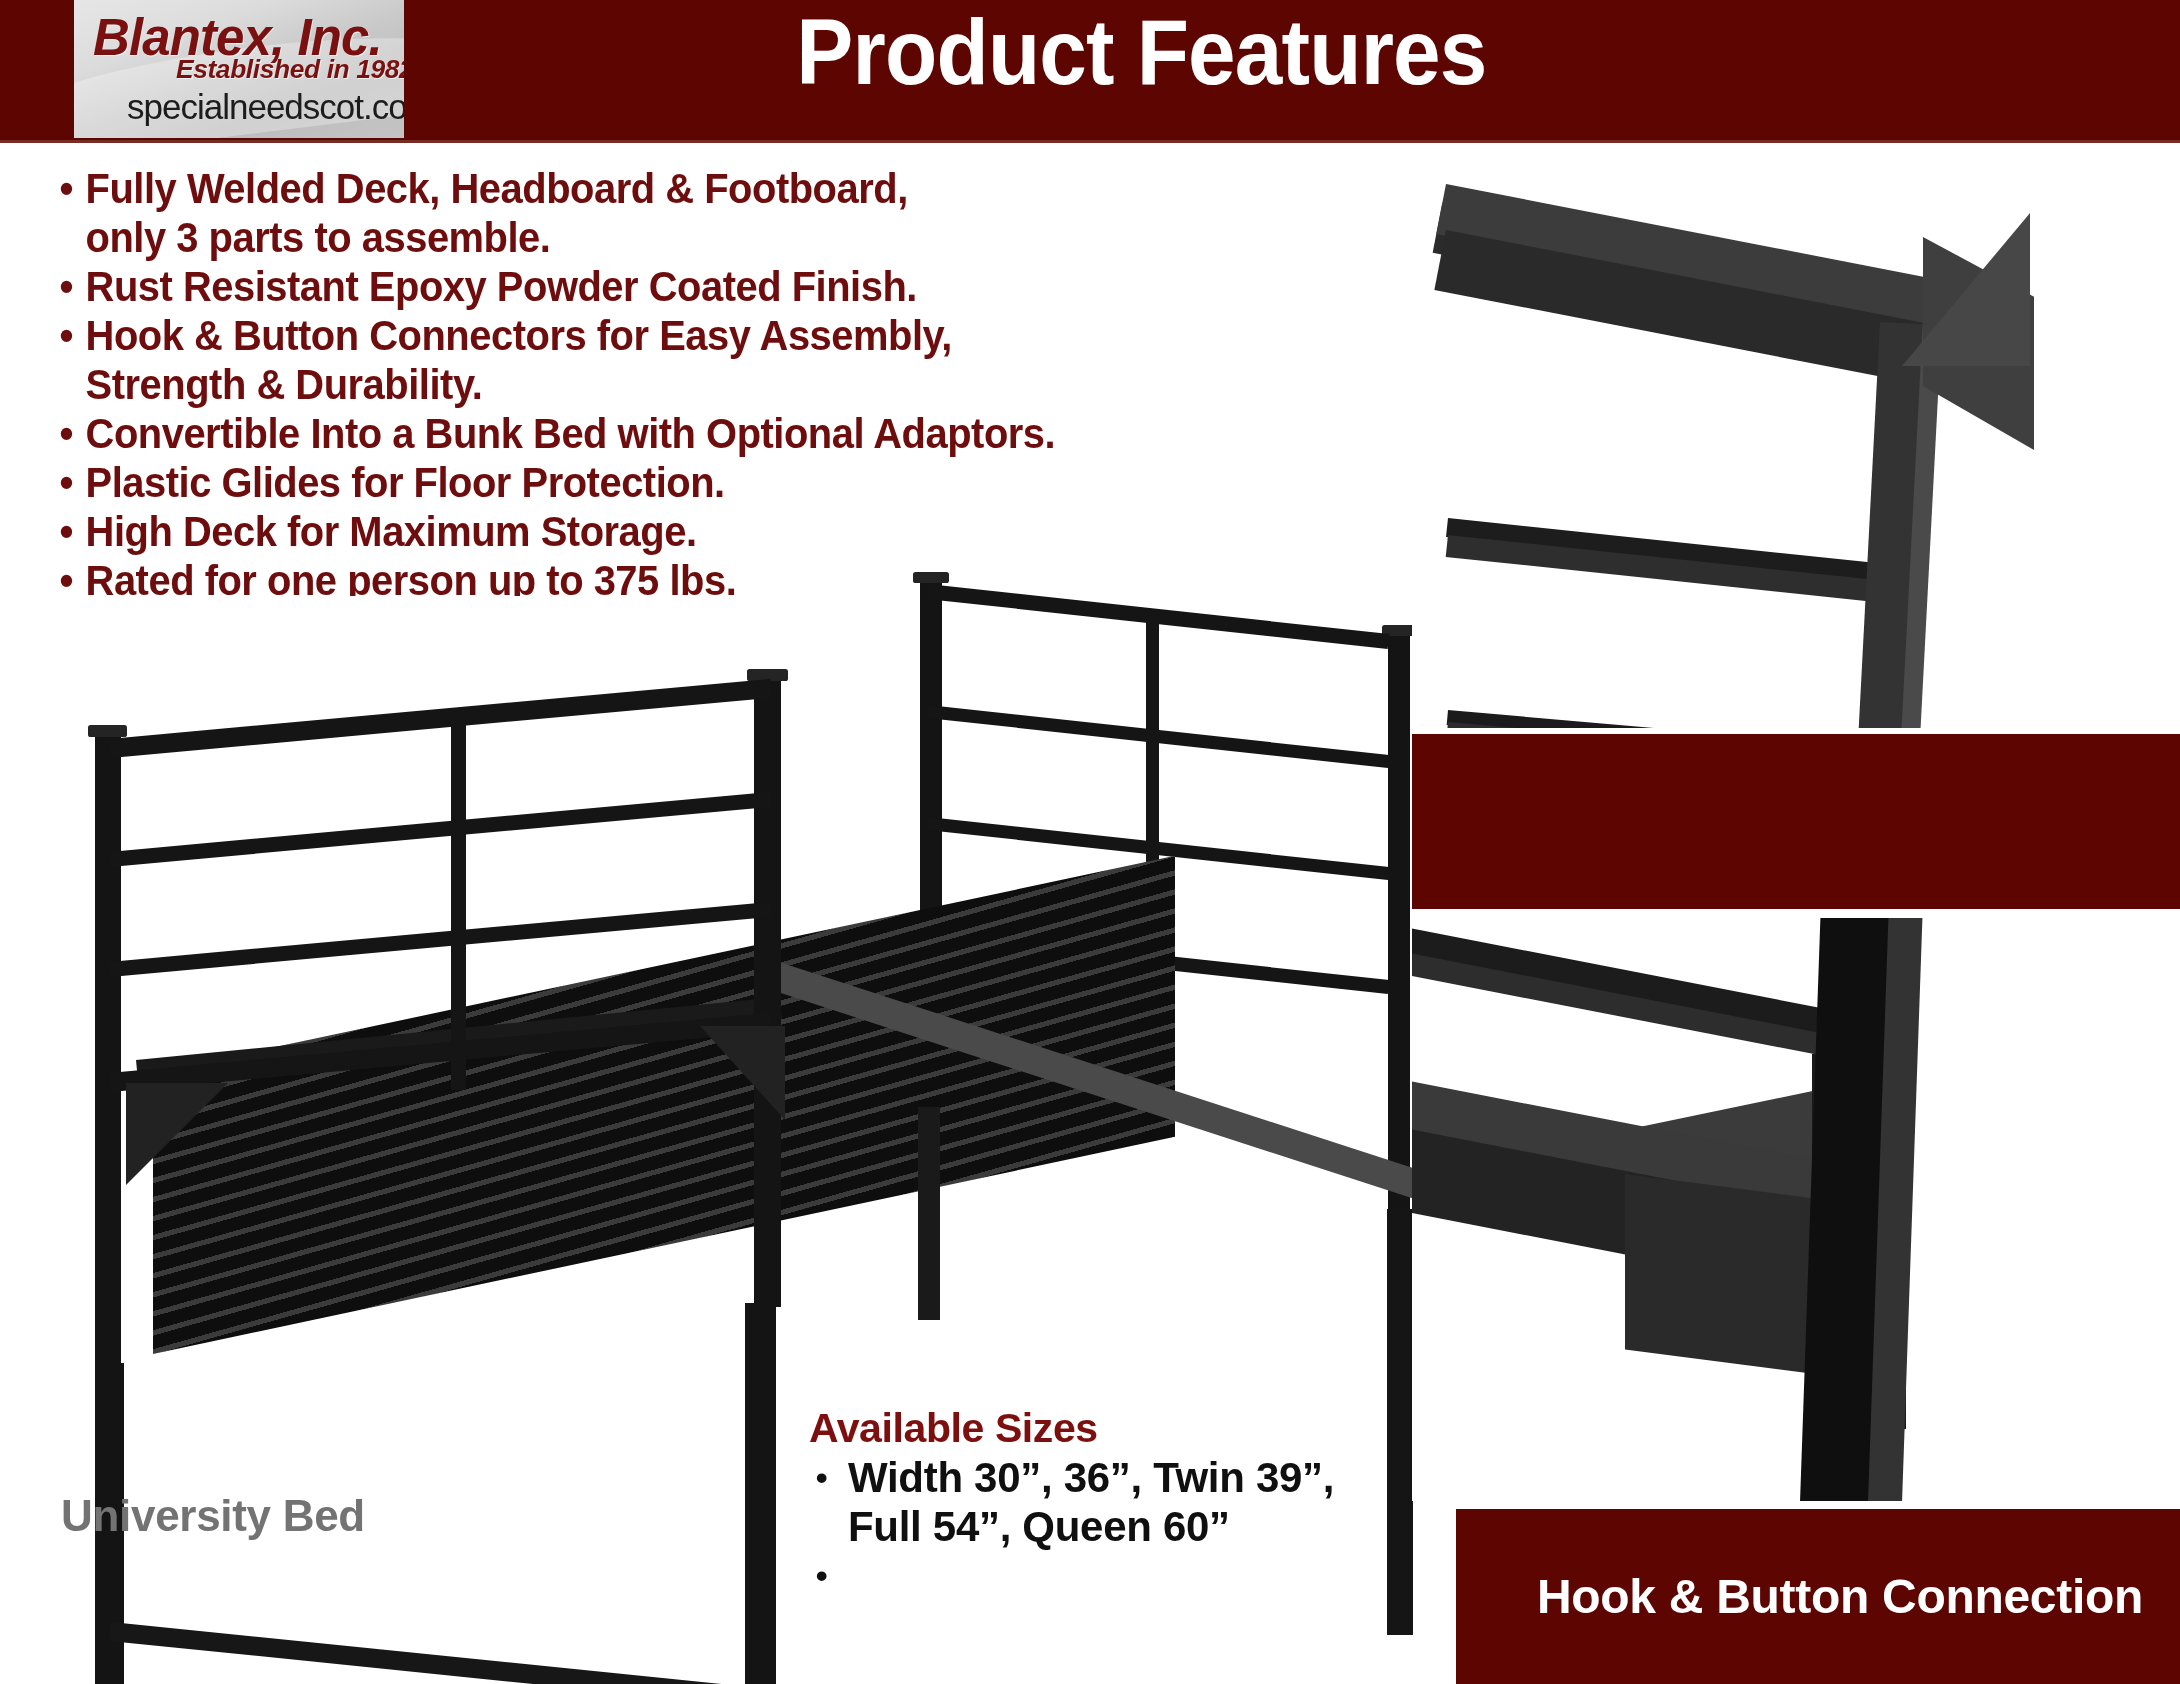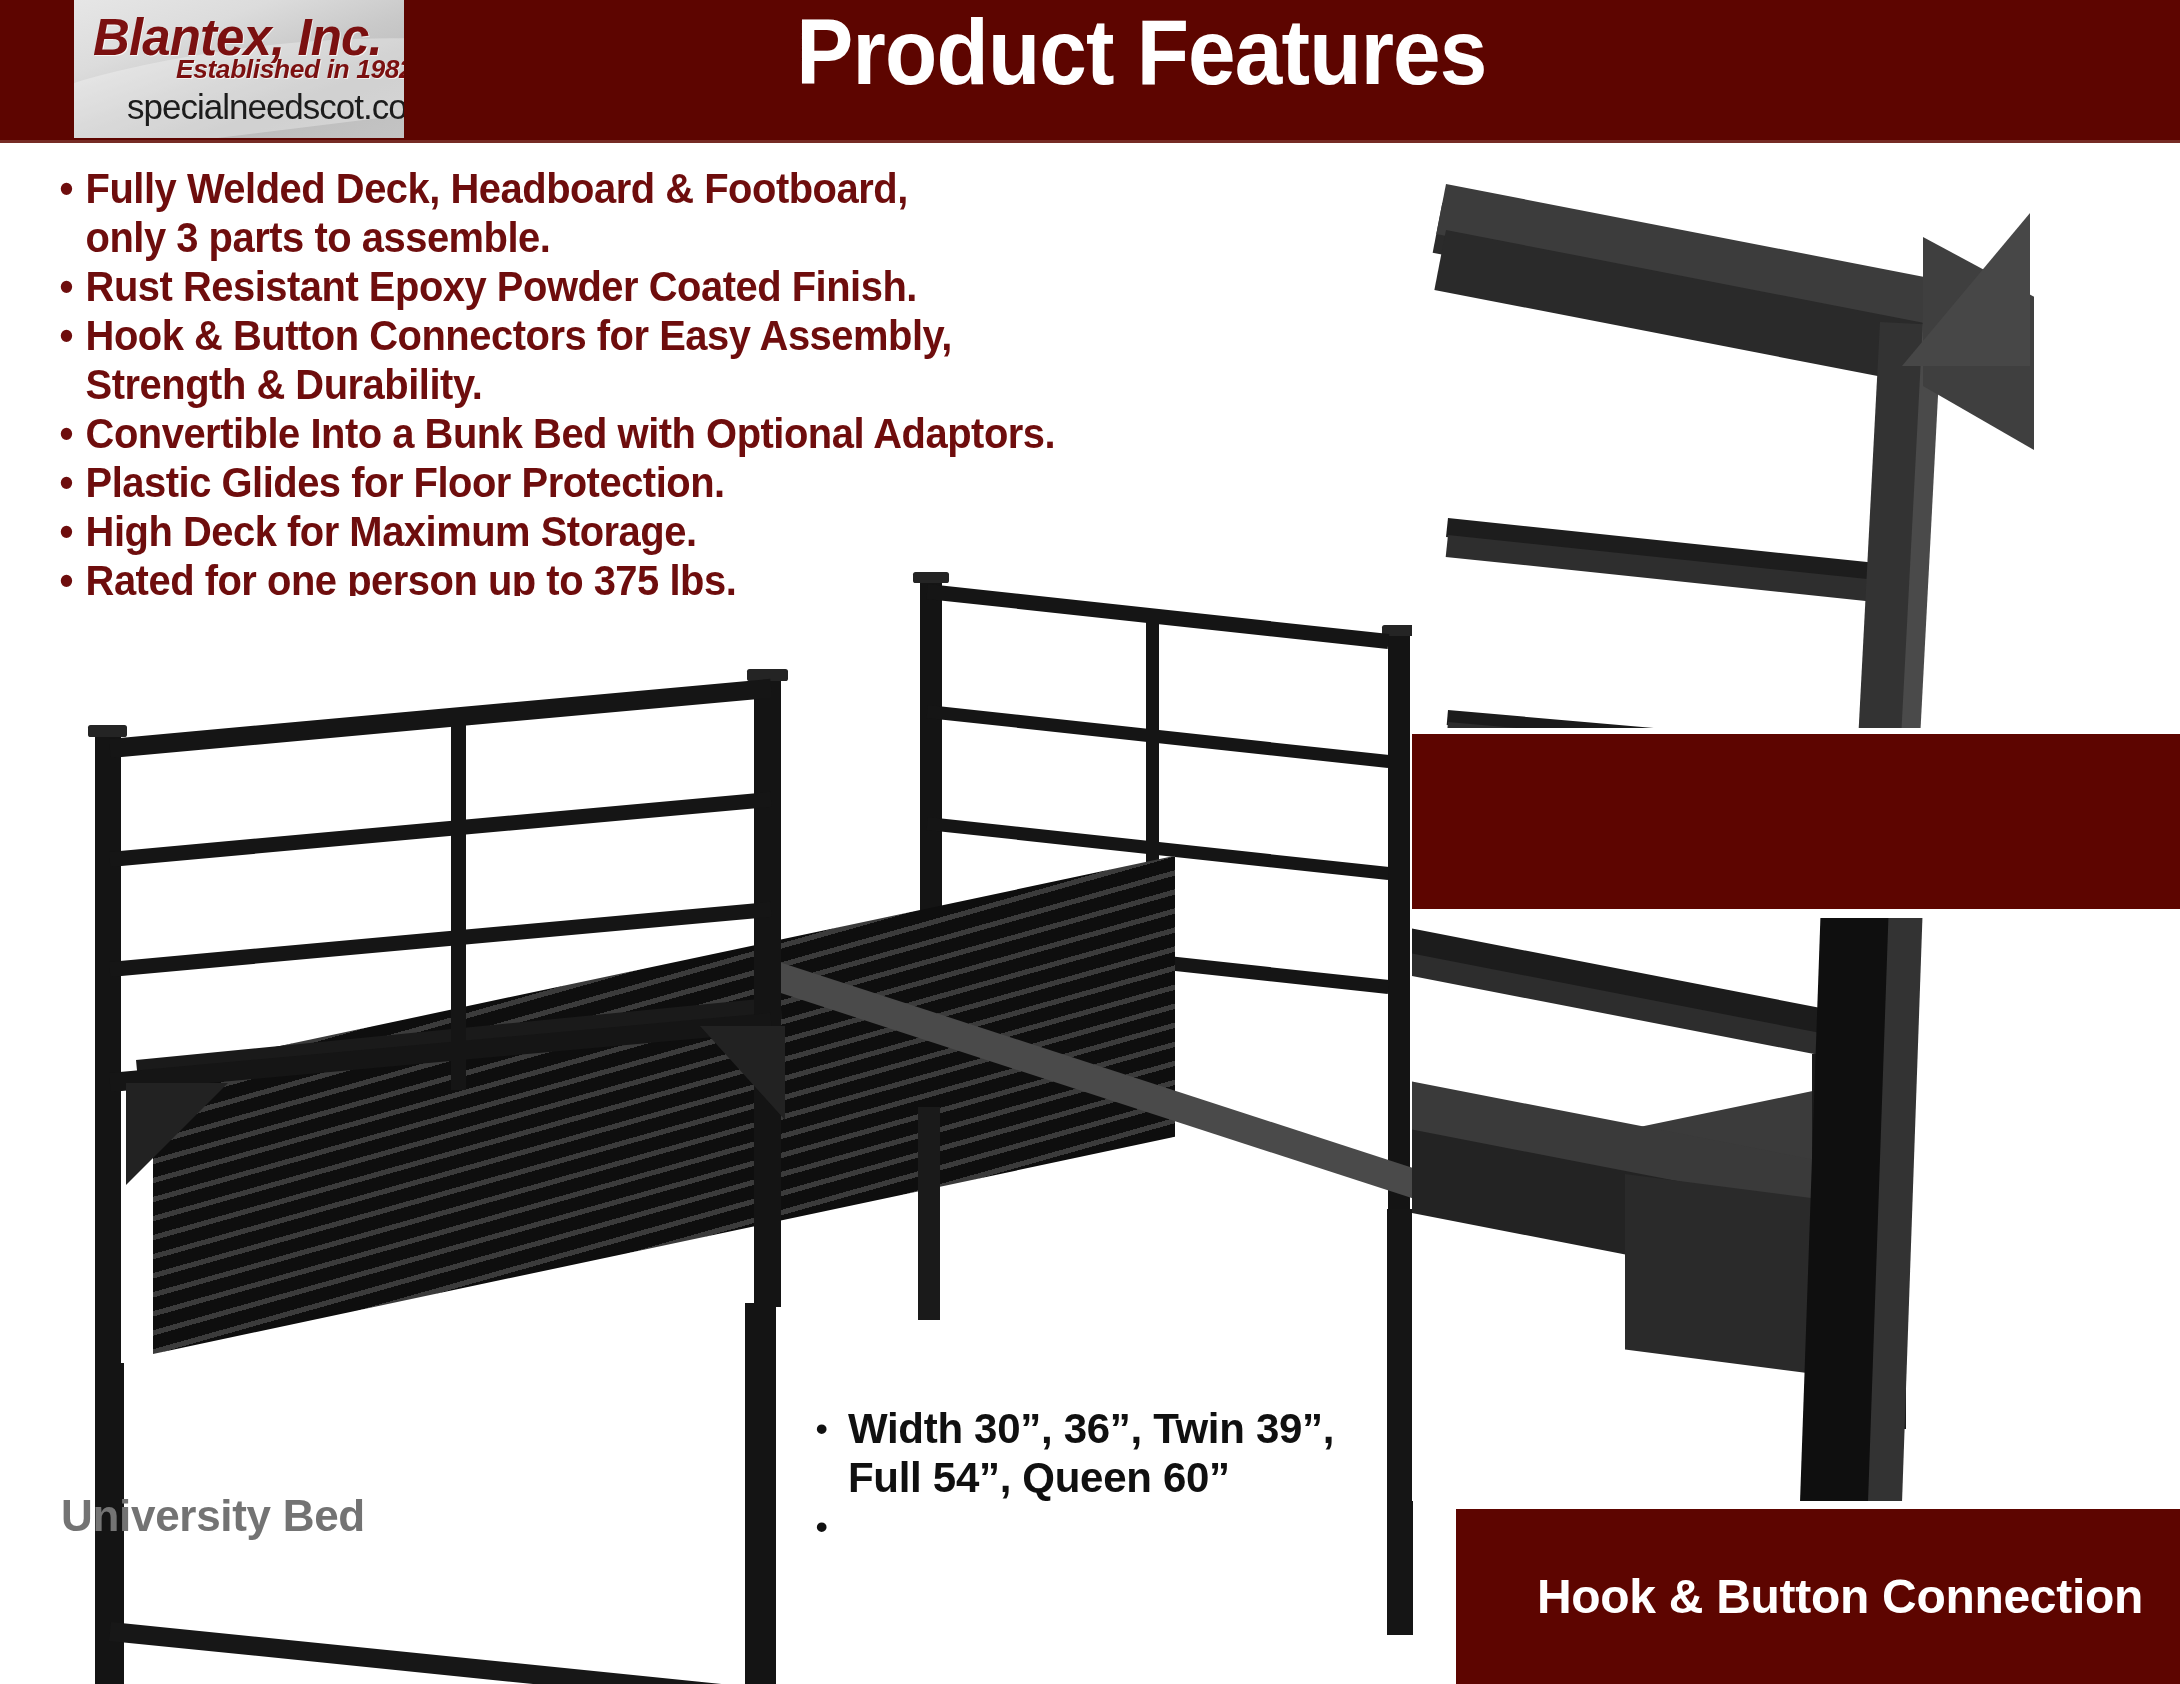--- a/index.html
+++ b/index.html
@@ -332,20 +332,21 @@
   <div id="stretcher"></div>
   <div class="gusset" style="left:75px;top:487px;width:102px;height:102px;clip-path:polygon(0 0,100% 0,0 100%);"></div>
   <div class="gusset" style="left:649px;top:430px;width:85px;height:94px;clip-path:polygon(100% 0,100% 100%,0 0);"></div>
 </div>
 
 <div id="product-label">
   <div>University Bed</div>
 </div>
 
 <div id="sizes-block">
+  <div id="sizes-title">Available Sizes</div>
   <ul id="sizes-list">
     <li>
       <span class="dot2">•</span>
       <span>Width 30”, 36”, Twin 39”,</span>
     </li>
     <li>
       <span>Full 54”, Queen 60”</span>
     </li>
     <li>
       <span class="dot2">•</span>

